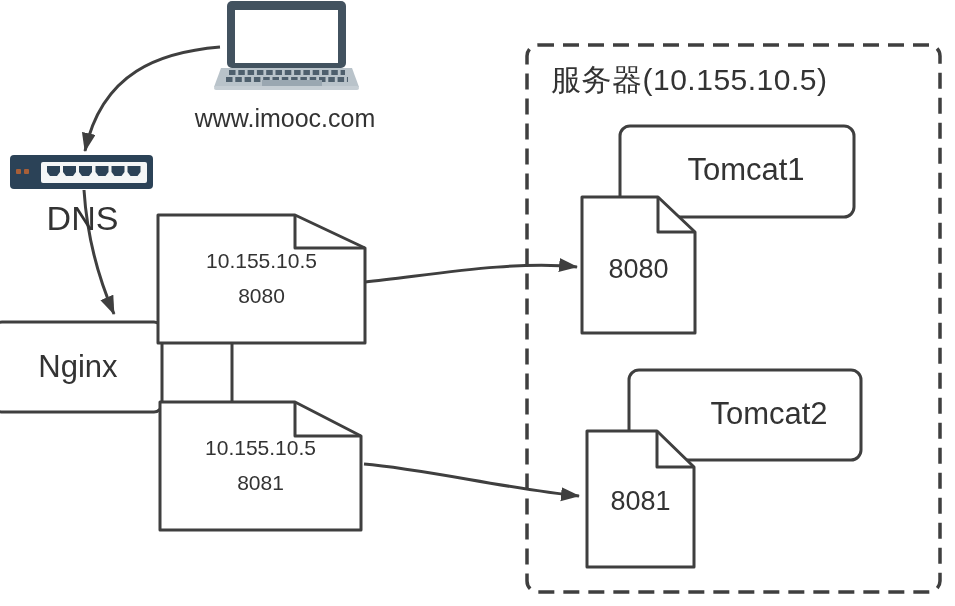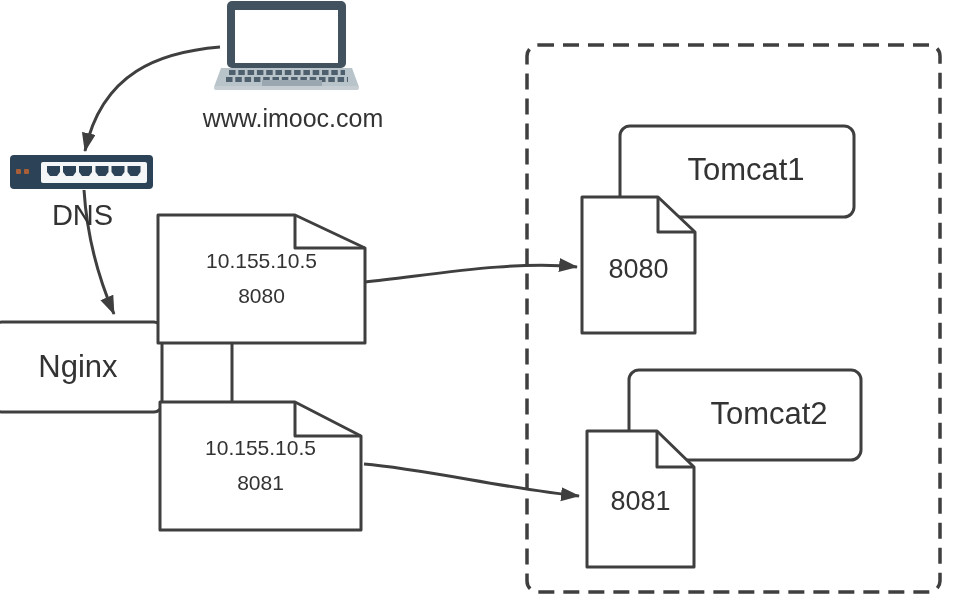--- a/index.html
+++ b/index.html
@@ -80,36 +80,37 @@
         <polygon points="79,166 92,166 92,172 89,176 82,176 79,172"></polygon>
         <polygon points="95.5,166 108.5,166 108.5,172 105.5,176 98.5,176 95.5,172"></polygon>
         <polygon points="111.5,166 124.5,166 124.5,172 121.5,176 114.5,176 111.5,172"></polygon>
         <polygon points="127.5,166 140.5,166 140.5,172 137.5,176 130.5,176 127.5,172"></polygon>
       </g>
       <rect x="16" y="169" width="5" height="5" rx="1" fill="#a85f38"></rect>
       <rect x="24" y="169" width="5" height="5" rx="1" fill="#a85f38"></rect>
     </g>
   </svg>
 
-  <div class="lbl center" style="left:168px;top:104px;width:250px;font-size:25px;">www.imooc.com</div>
+  <div class="lbl center" style="left:160px;top:104px;width:250px;font-size:25px;">www.imooc.com</div>
 
-  <div class="lbl center" style="left:20px;top:199px;width:125px;font-size:29px;">DNS</div>
+  <div class="lbl center" style="left:20px;top:199px;width:125px;font-size:34px;">DNS</div>
 
   <div class="lbl center node-title" style="left:-6px;top:349px;width:168px;">Nginx</div>
 
   <div class="lbl center doc-text" style="left:158px;top:243px;width:207px;">
     <div>10.155.10.5</div>
     <div>8080</div>
   </div>
 
   <div class="lbl center doc-text" style="left:160px;top:430px;width:201px;">
     <div>10.155.10.5</div>
     <div>8081</div>
   </div>
 
+  <div class="lbl server-title" style="left:551px;top:60px;">服务器(10.155.10.5)</div>
 
   <div class="lbl center node-title" style="left:620px;top:152px;width:252px;">Tomcat1</div>
 
   <div class="lbl center node-title" style="left:629px;top:396px;width:280px;">Tomcat2</div>
 
   <div class="lbl center small-port" style="left:582px;top:254px;width:113px;">8080</div>
 
   <div class="lbl center small-port" style="left:587px;top:486px;width:107px;">8081</div>
 
 </div>

